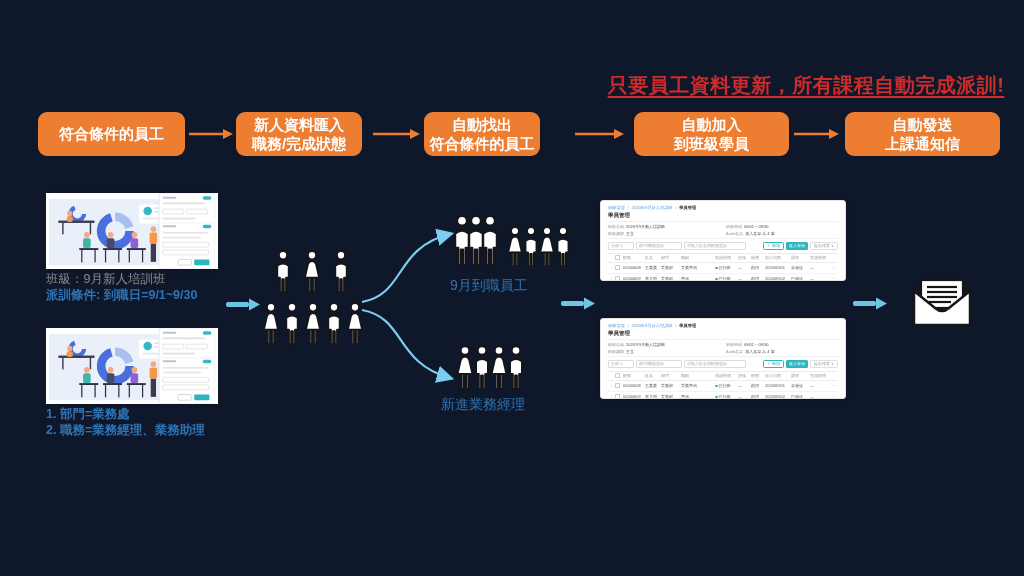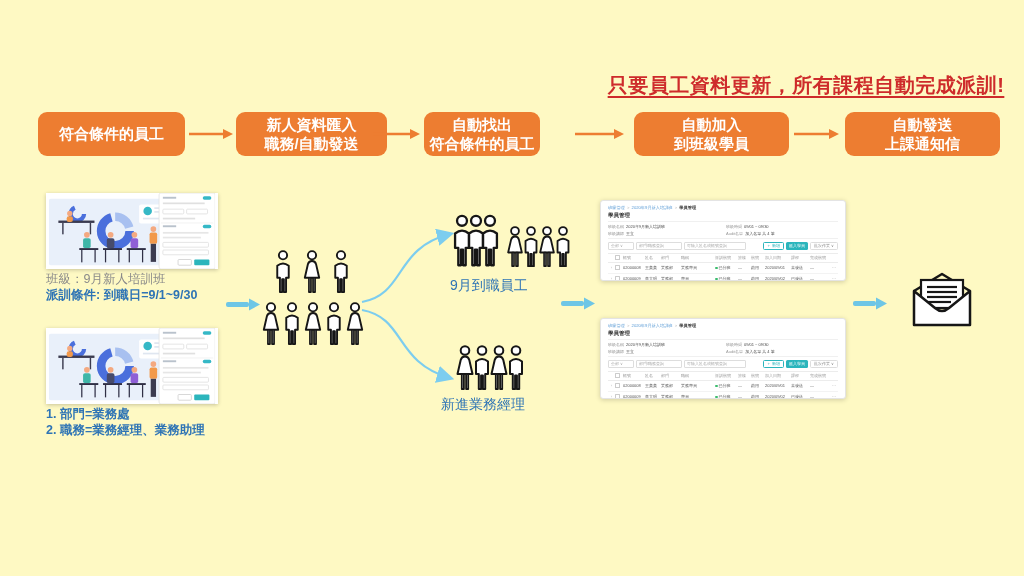--- a/index.html
+++ b/index.html
@@ -1,29 +1,29 @@
 <!DOCTYPE html>
 <html><head>
 <meta charset="utf-8">
 <style>
   html,body{margin:0;padding:0;background:#fff;}
   body{font-family:"Liberation Sans","DejaVu Sans",sans-serif;}
-  .slide{position:relative;width:1024px;height:576px;background:#fef9c3;overflow:hidden;}
+  .slide{position:relative;width:1024px;height:576px;background:#0f172a;overflow:hidden;}
 
   
   .headline{position:absolute;left:594px;top:72px;width:424px;text-align:center;
     font-size:20px;font-weight:bold;color:#CE2B2B;text-decoration:underline;
     text-underline-offset:4px;letter-spacing:0.5px;}
 
   
   .flow-box{position:absolute;top:112px;height:44px;background:#ED7D31;border-radius:9px;
     display:flex;flex-direction:column;align-items:center;justify-content:center;
     color:#fff;font-weight:bold;font-size:15px;line-height:1.28;text-align:center;}
   .fb1{left:38px;width:147px;}
-  .fb2{left:236px;width:151px;}
+  .fb2{left:236px;width:126px;}
   .fb3{left:424px;width:116px;}
   .fb4{left:634px;width:155px;}
   .fb5{left:845px;width:155px;}
   .flow-arrow{position:absolute;top:128px;height:12px;}
   .fa1{left:188px;}.fa2{left:372px;}.fa3{left:574px;}.fa4{left:793px;}
 
   
   .thumb-wrap{position:absolute;width:172px;height:76px;box-shadow:0 1px 4px rgba(0,0,0,.22);
     background:#fff;}
   .tw1{left:46px;top:193px;}
@@ -179,21 +179,21 @@
 
   <div class="flow-box fb1">
     <span>符合條件的員工</span>
   </div>
   <svg class="flow-arrow fa1" width="45" height="12">
     <line x1="1" y1="6" x2="35" y2="6" stroke="#ED7D31" stroke-width="2.4"></line>
     <polygon points="35,1 45,6 35,11" fill="#ED7D31"></polygon>
   </svg>
   <div class="flow-box fb2">
     <span>新人資料匯入</span>
-    <span>職務/自動發送</span>
+    <span>職務/完成狀態</span>
   </div>
   <svg class="flow-arrow fa2" width="48" height="12">
     <line x1="1" y1="6" x2="38" y2="6" stroke="#ED7D31" stroke-width="2.4"></line>
     <polygon points="38,1 48,6 38,11" fill="#ED7D31"></polygon>
   </svg>
   <div class="flow-box fb3">
     <span>自動找出</span>
     <span>符合條件的員工</span>
   </div>
   <svg class="flow-arrow fa3" width="50" height="12">

